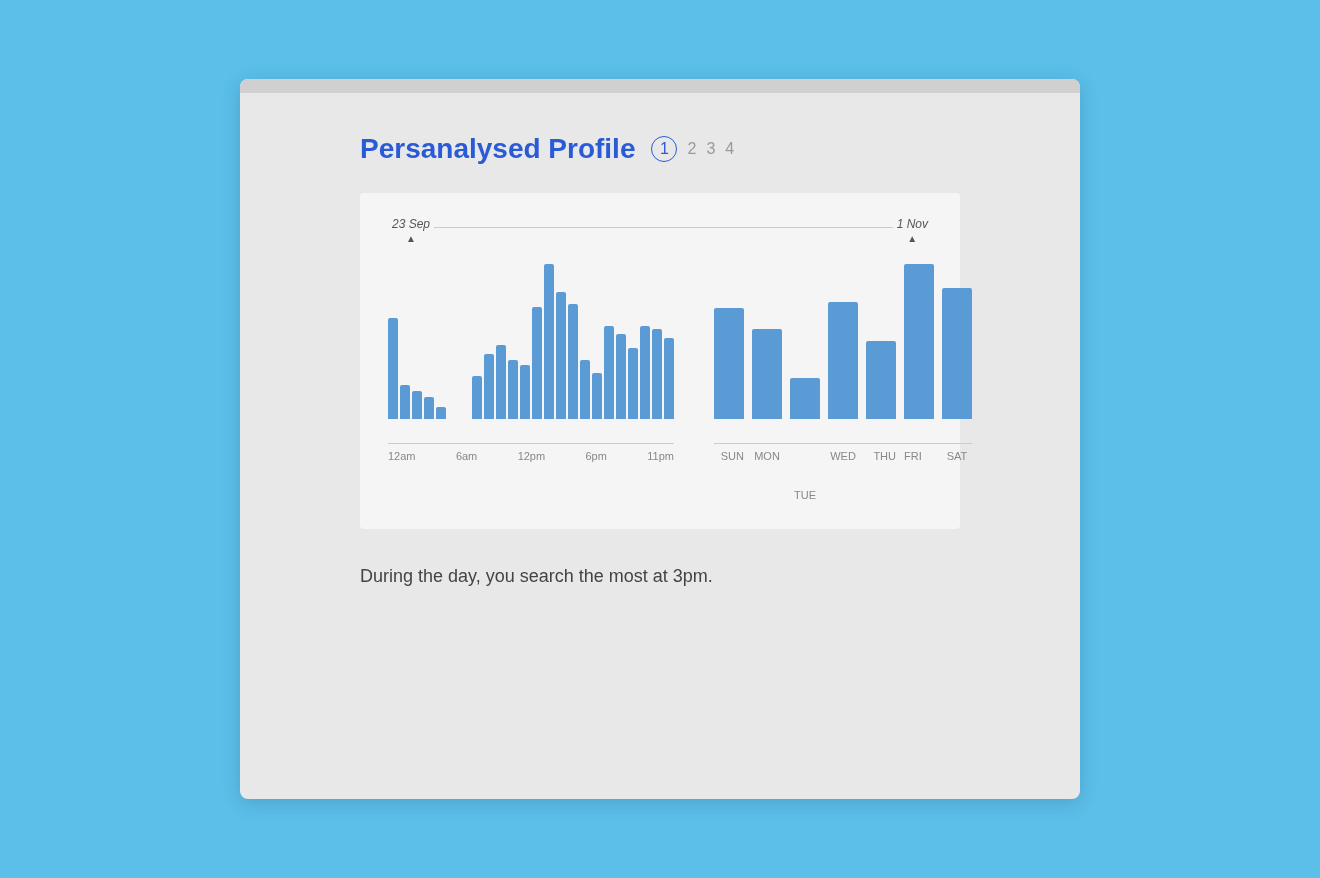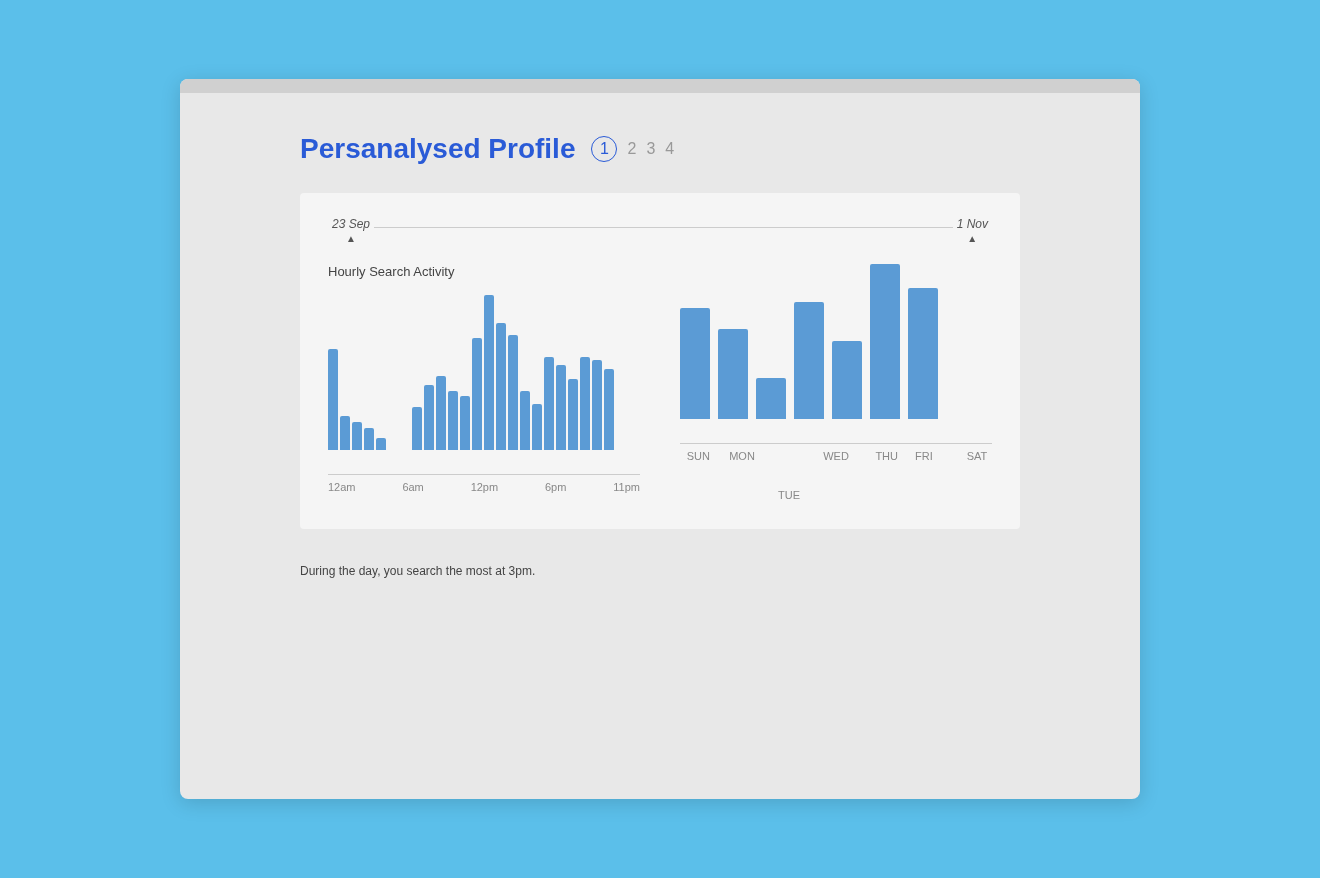--- a/index.html
+++ b/index.html
@@ -10,21 +10,21 @@
       align-items: center;
       justify-content: center;
       width: 1320px;
       height: 878px;
       font-family: -apple-system, BlinkMacSystemFont, 'Helvetica Neue', Arial, sans-serif;
     }
 
     .window {
       background: #e8e8e8;
       border-radius: 8px;
-      width: 960px;
+      width: 840px;
       min-height: 720px;
       padding: 0 0 60px 0;
       box-shadow: 0 4px 20px rgba(0,0,0,0.15);
     }
 
     .window-chrome {
       height: 14px;
       background: #d0d0d0;
       border-radius: 8px 8px 0 0;
     }
@@ -147,21 +147,21 @@
       margin-top: 6px;
     }
 
     .axis-label {
       font-size: 11px;
       color: #888;
     }
 
     .summary-text {
       margin-top: 32px;
-      font-size: 12px;
+      font-size: 18px;
       color: #444;
       line-height: 1.7;
       font-weight: 400;
     }
 
     
     .daily-chart {
       gap: 8px;
     }
 
@@ -199,21 +199,20 @@
         </div>
         <div class="date-label">
           <span>1 Nov</span>
           <span class="arrow">▲</span>
         </div>
       </div>
 
       <div class="charts-row">
 
         <div class="chart-section">
-          <div class="chart-title">Hourly Search Activity</div>
           <div class="bar-chart hourly-chart" id="hourly-bars">
           <div style="width: 10px; height: 100.75px; background: rgb(91, 155, 213); border-radius: 2px 2px 0px 0px; flex-shrink: 0; align-self: flex-end;"></div>
               <div style="width: 10px; height: 34.1px; background: rgb(91, 155, 213); border-radius: 2px 2px 0px 0px; flex-shrink: 0; align-self: flex-end;"></div>
               <div style="width: 10px; height: 27.9px; background: rgb(91, 155, 213); border-radius: 2px 2px 0px 0px; flex-shrink: 0; align-self: flex-end;"></div>
               <div style="width: 10px; height: 21.7px; background: rgb(91, 155, 213); border-radius: 2px 2px 0px 0px; flex-shrink: 0; align-self: flex-end;"></div>
               <div style="width: 10px; height: 12.4px; background: rgb(91, 155, 213); border-radius: 2px 2px 0px 0px; flex-shrink: 0; align-self: flex-end;"></div>
               <div style="width: 10px; height: 0px; background: rgb(91, 155, 213); border-radius: 2px 2px 0px 0px; flex-shrink: 0; align-self: flex-end;"></div>
               <div style="width: 10px; height: 0px; background: rgb(91, 155, 213); border-radius: 2px 2px 0px 0px; flex-shrink: 0; align-self: flex-end;"></div>
               <div style="width: 10px; height: 43.4px; background: rgb(91, 155, 213); border-radius: 2px 2px 0px 0px; flex-shrink: 0; align-self: flex-end;"></div>
               <div style="width: 10px; height: 65.1px; background: rgb(91, 155, 213); border-radius: 2px 2px 0px 0px; flex-shrink: 0; align-self: flex-end;"></div>

